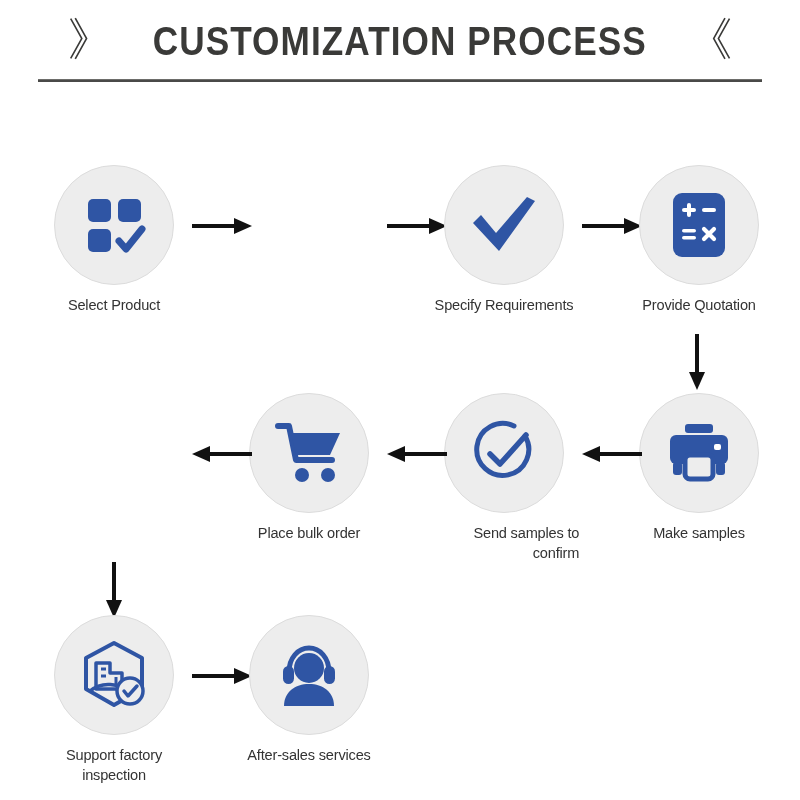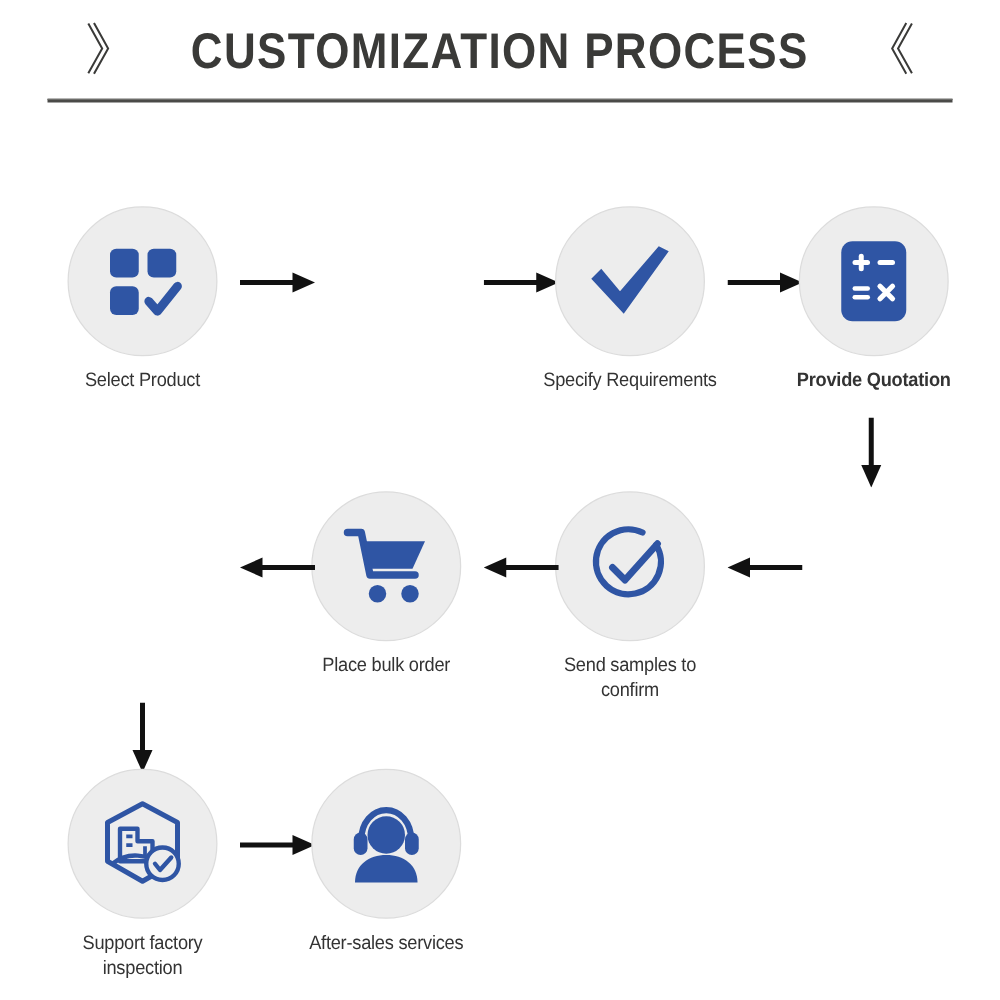--- a/index.html
+++ b/index.html
@@ -150,21 +150,21 @@
       <div class="node-label">Specify Requirements</div>
     </div>
 
     <div class="arrow" style="left:582px; top:215px;">
       <svg width="60" height="22" viewBox="0 0 60 22">
         <line x1="0" y1="11" x2="44" y2="11" stroke="#111111" stroke-width="4"></line>
         <polygon points="42,3 60,11 42,19" fill="#111111"></polygon>
       </svg>
     </div>
 
-    <div class="node" style="left:619px; top:165px;font-weight:bold;">
+    <div class="node" style="left:619px; top:165px;">
       <div class="circle">
         <svg width="60" height="68" viewBox="0 0 60 68">
           <rect x="4" y="2" width="52" height="64" rx="9" fill="#2f55a4"></rect>
           <rect x="13" y="17" width="14" height="4" rx="2" fill="#ffffff"></rect>
           <rect x="18" y="12" width="4" height="14" rx="2" fill="#ffffff"></rect>
           <rect x="33" y="17" width="14" height="4" rx="2" fill="#ffffff"></rect>
           <rect x="13" y="38" width="14" height="3.6" rx="1.8" fill="#ffffff"></rect>
           <rect x="13" y="45" width="14" height="3.6" rx="1.8" fill="#ffffff"></rect>
           <path d="M35 38 L45 48 M45 38 L35 48" stroke="#ffffff" stroke-width="4.2" stroke-linecap="round"></path>
         </svg>
@@ -172,29 +172,42 @@
       <div class="node-label">Provide Quotation</div>
     </div>
 
     <div class="arrow" style="left:686px; top:334px;">
       <svg width="22" height="56" viewBox="0 0 22 56">
         <line x1="11" y1="0" x2="11" y2="40" stroke="#111111" stroke-width="4"></line>
         <polygon points="3,38 11,56 19,38" fill="#111111"></polygon>
       </svg>
     </div>
 
+    <div class="node" style="left:619px; top:393px;">
+      <div class="circle">
+        <svg width="66" height="62" viewBox="0 0 66 62">
+          <rect x="19" y="2" width="28" height="9" rx="3" fill="#2f55a4"></rect>
+          <rect x="4" y="13" width="58" height="29" rx="6" fill="#2f55a4"></rect>
+          <rect x="48" y="22" width="7" height="6" rx="2" fill="#ffffff"></rect>
+          <rect x="19" y="33" width="28" height="24" rx="5" fill="#ededed" stroke="#2f55a4" stroke-width="5"></rect>
+          <rect x="7" y="40" width="9" height="13" rx="3" fill="#2f55a4"></rect>
+          <rect x="50" y="40" width="9" height="13" rx="3" fill="#2f55a4"></rect>
+        </svg>
+      </div>
+      <div class="node-label">Make samples</div>
+    </div>
 
     <div class="arrow" style="left:582px; top:443px;">
       <svg width="60" height="22" viewBox="0 0 60 22">
         <line x1="16" y1="11" x2="60" y2="11" stroke="#111111" stroke-width="4"></line>
         <polygon points="18,3 0,11 18,19" fill="#111111"></polygon>
       </svg>
     </div>
 
-    <div class="node" style="left:424px; top:393px;">
+    <div class="node" style="left:424px; top:393px;text-align:right;">
       <div class="circle">
         <svg width="70" height="70" viewBox="0 0 70 70">
           <path d="M56 18 A26 26 0 1 1 45 8" stroke="#2f55a4" stroke-width="5" fill="none" stroke-linecap="round"></path>
           <path d="M21 36 L31 46 L57 17" stroke="#2f55a4" stroke-width="5.5" fill="none" stroke-linecap="round" stroke-linejoin="round"></path>
         </svg>
       </div>
       <div class="node-label">Send samples to confirm</div>
     </div>
 
     <div class="arrow" style="left:387px; top:443px;">

